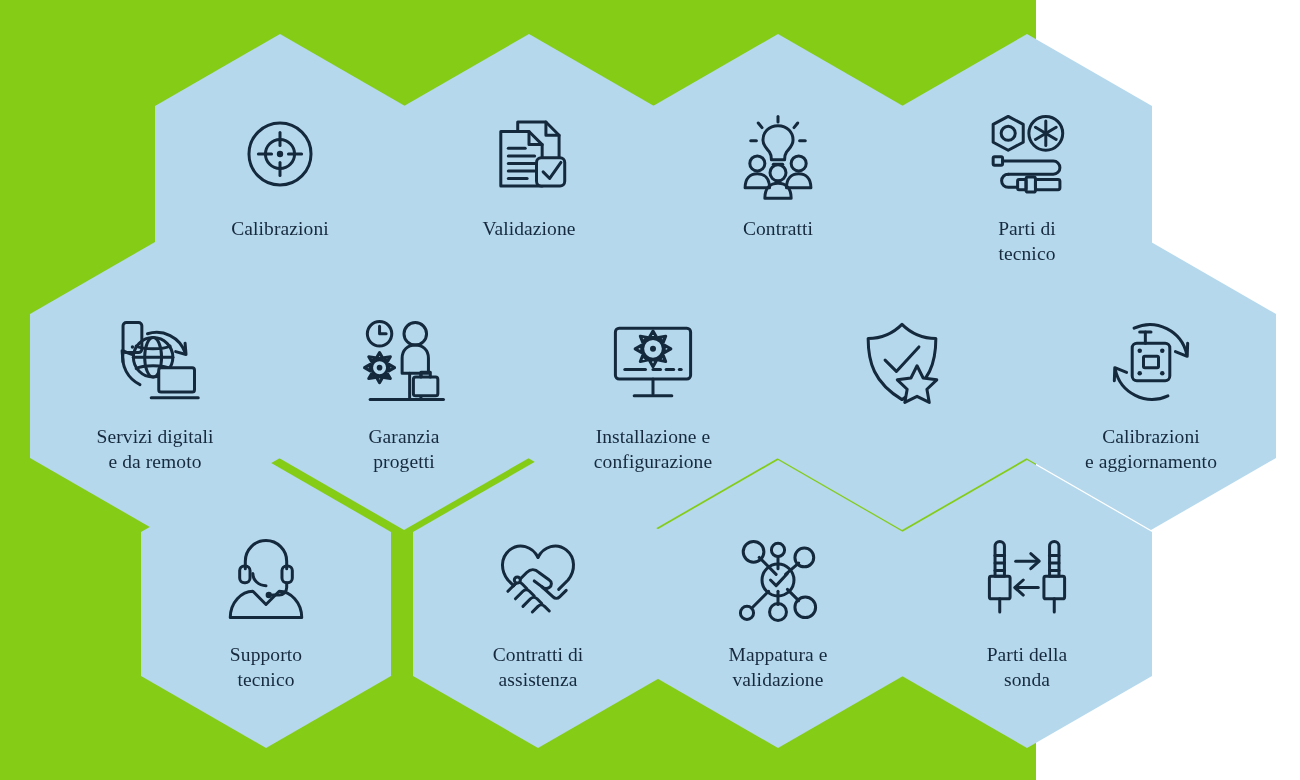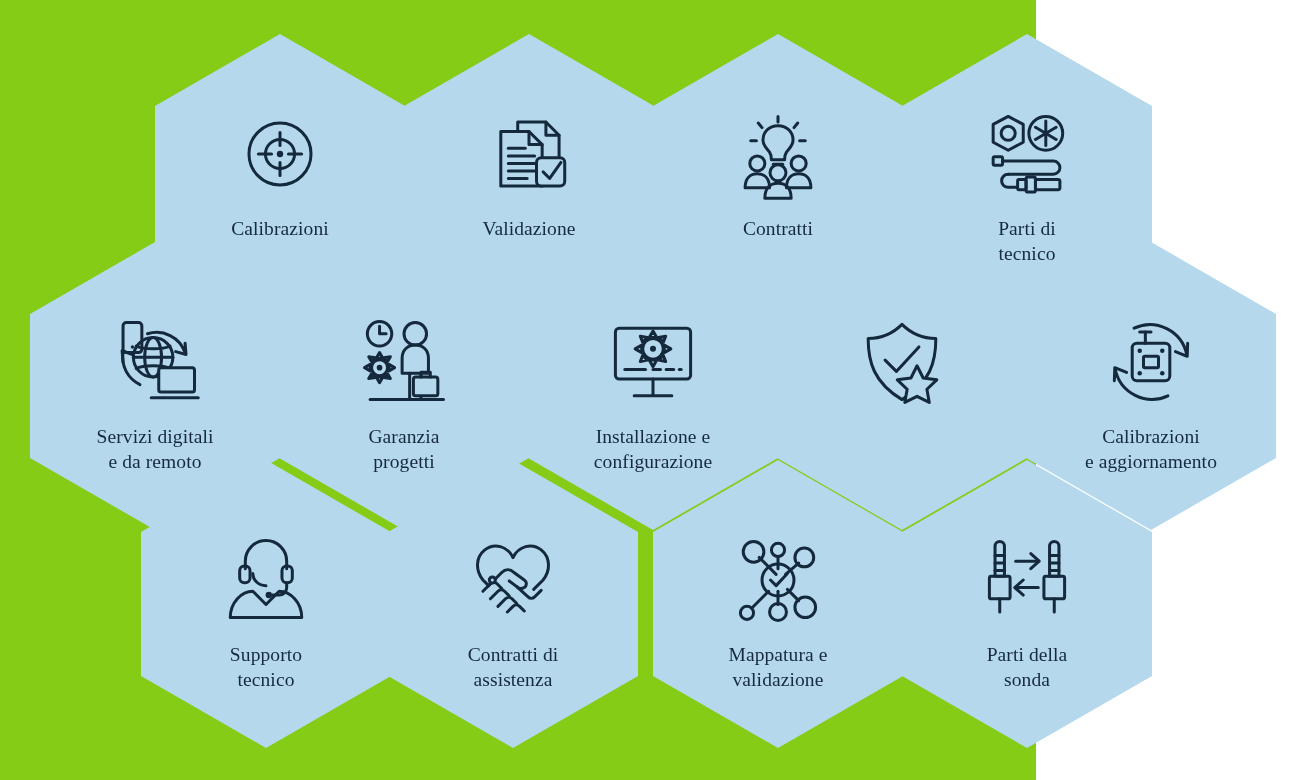--- a/index.html
+++ b/index.html
@@ -90,21 +90,21 @@
 
   
   .r2.c1 { left: 30px; }
   .r2.c2 { left: 279px; }
   .r2.c3 { left: 528px; }
   .r2.c4 { left: 777px; }
   .r2.c5 { left: 1026px; }
 
   
   .r3.c1 { left: 141px; }
-  .r3.c2 { left: 388px; }
+  .r3.c2 { left: 413px; }
   .r3.c3 { left: 653px; }
   .r3.c4 { left: 902px; }
 
   
   .hex { z-index: 1; }
 </style>
 </head>
 <body>
 
 <div id="stage">

